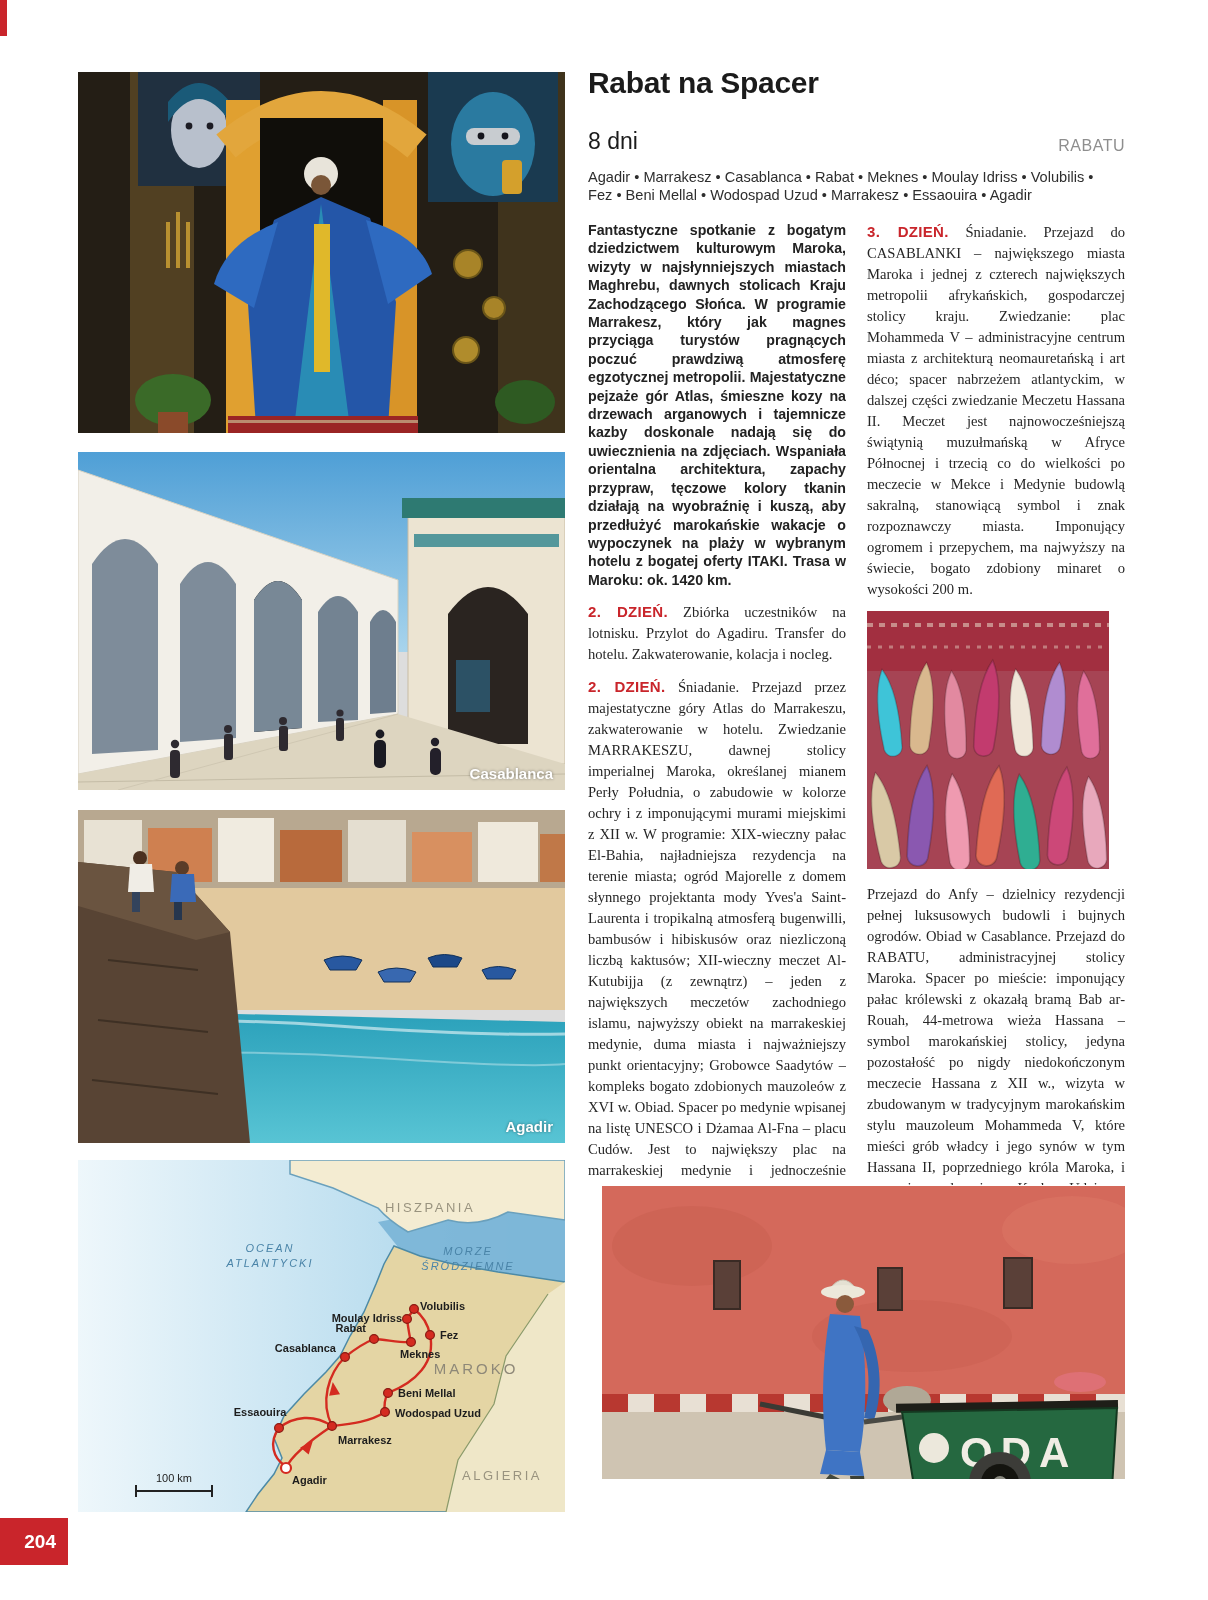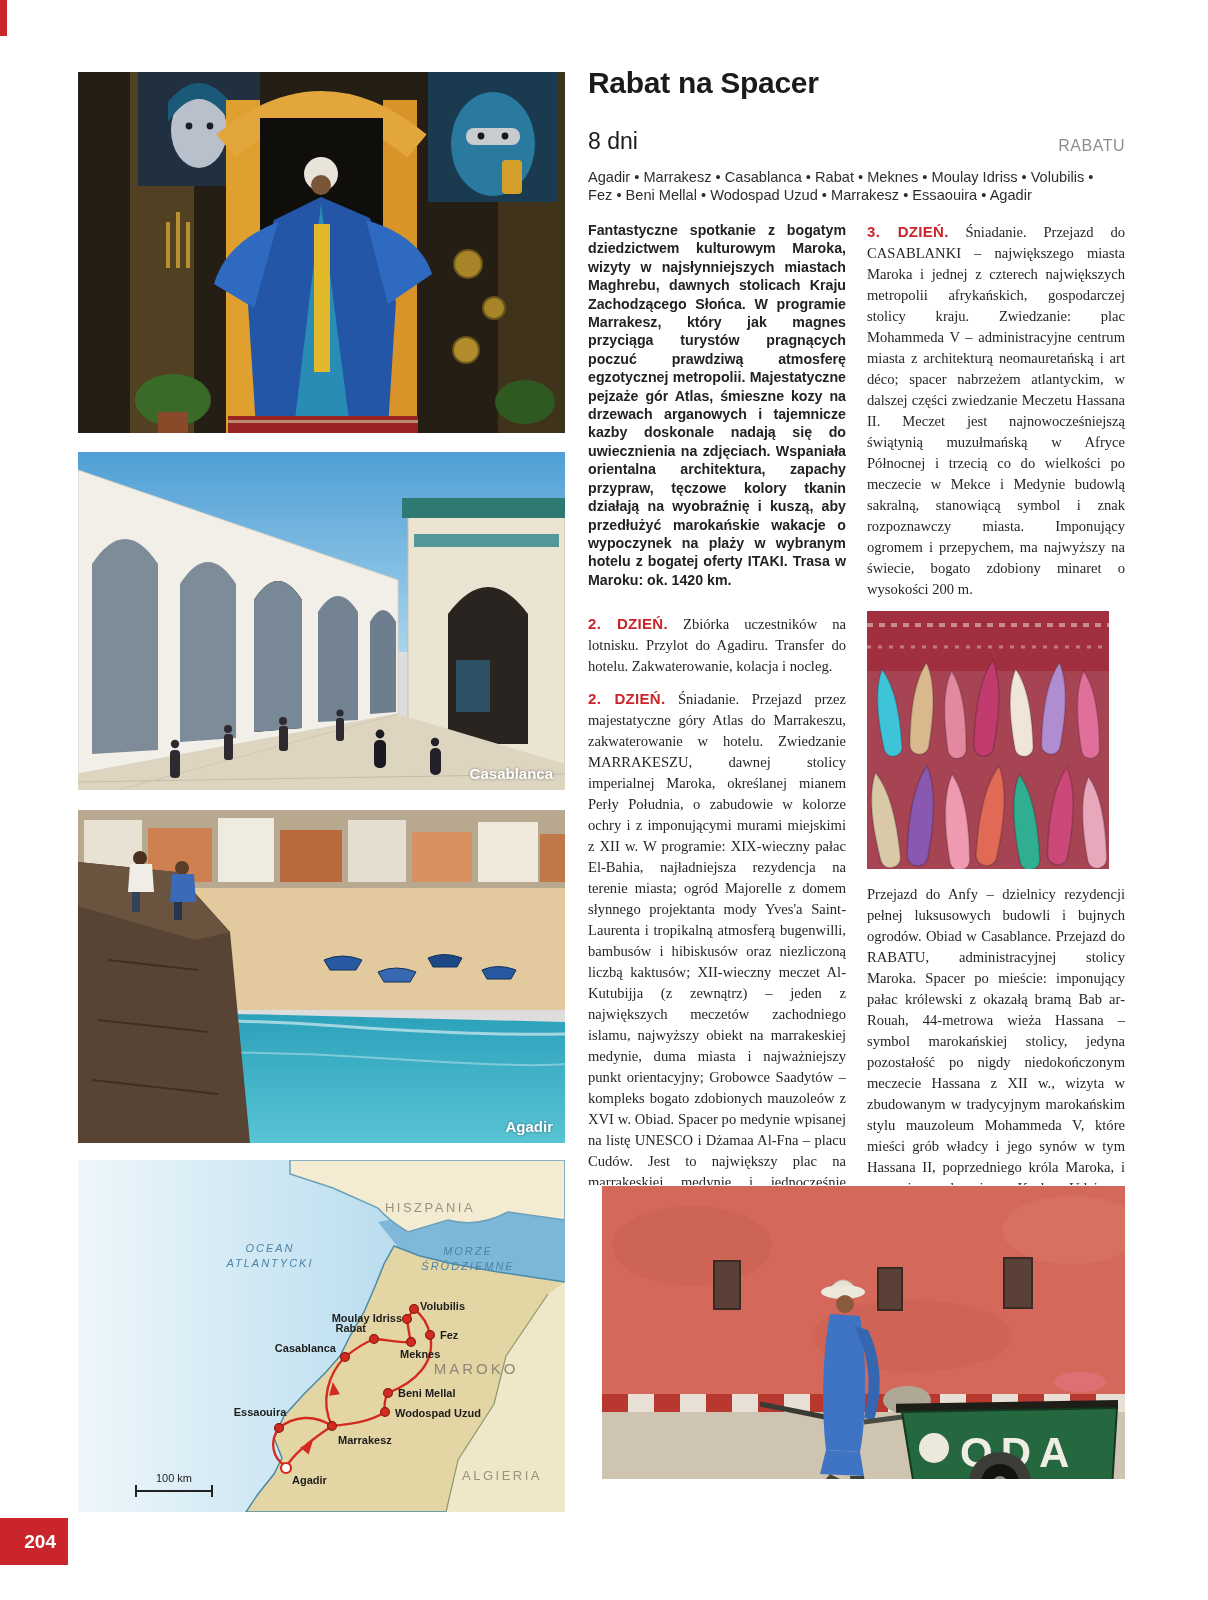--- a/index.html
+++ b/index.html
@@ -12,21 +12,21 @@
   #header{position:absolute;left:588px;top:66px;width:537px;}
   #header h1{margin:0;font-size:30px;line-height:34px;font-weight:bold;color:#1b1b1b;letter-spacing:-.3px;}
   #header .sub{display:flex;justify-content:space-between;align-items:flex-end;margin-top:28px;}
   #header .duration{font-size:23px;color:#1b1b1b;}
   #header .code{font-size:16px;color:#8e8e8e;letter-spacing:.5px;}
   #header .route{margin:13px 18px 0 0;font-size:14.6px;line-height:18px;color:#2e2e2e;}
   
   .col{position:absolute;top:213px;width:258px;height:972px;overflow:hidden;}
   #col-left{left:588px;}
   #col-right{left:867px;}
-  p.intro{margin:8px 0 24px 0;font-weight:bold;font-size:14.2px;line-height:18.4px;
+  p.intro{margin:8px 0 12px 0;font-weight:bold;font-size:14.2px;line-height:18.4px;
           text-align:justify;color:#222;}
   p.day{margin:0 0 11px 0;font-family:"Liberation Serif",serif;font-size:14.6px;
         line-height:21px;text-align:justify;color:#262626;}
   .day-label{font-family:"Liberation Sans",sans-serif;font-weight:bold;color:#c9252b;
              font-size:15px;letter-spacing:.3px;}
   
   .caption{position:absolute;right:12px;bottom:8px;color:#fff;font-size:15px;font-weight:bold;
            text-shadow:0 0 3px rgba(0,0,0,.45);}
   
   #photo-slippers{position:relative;width:242px;height:258px;margin:8px 0 14px 0;overflow:hidden;}

